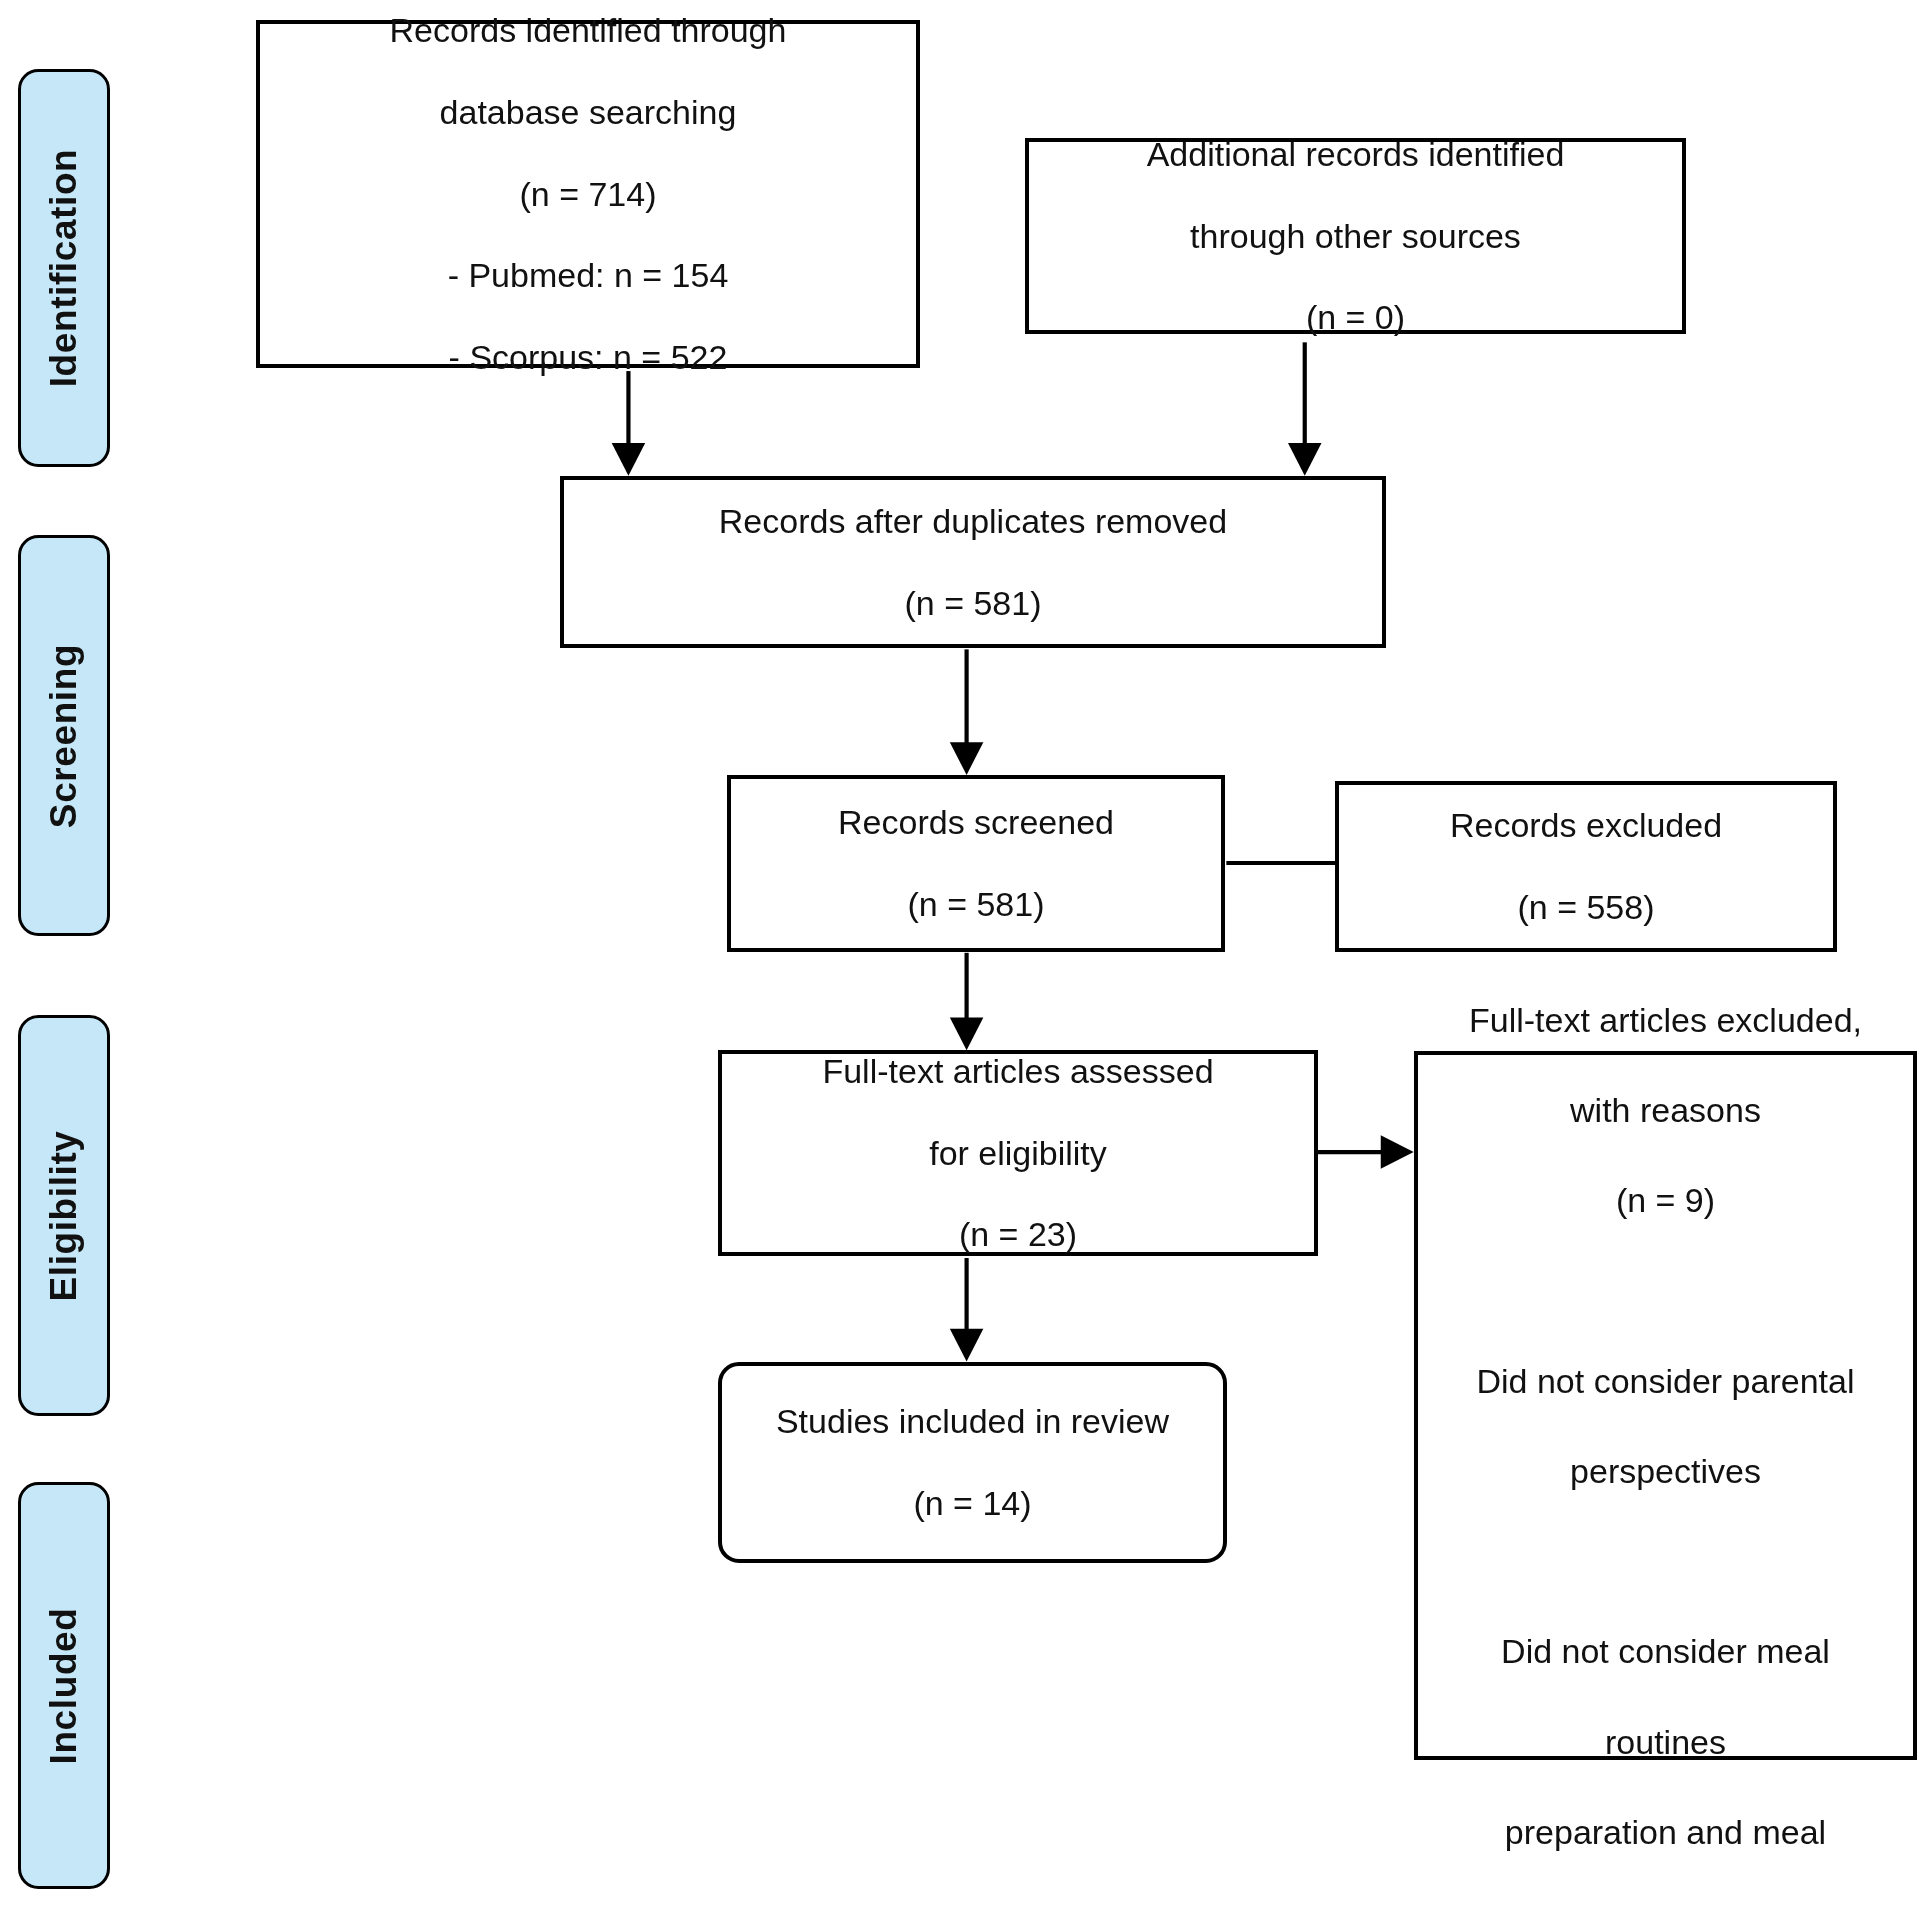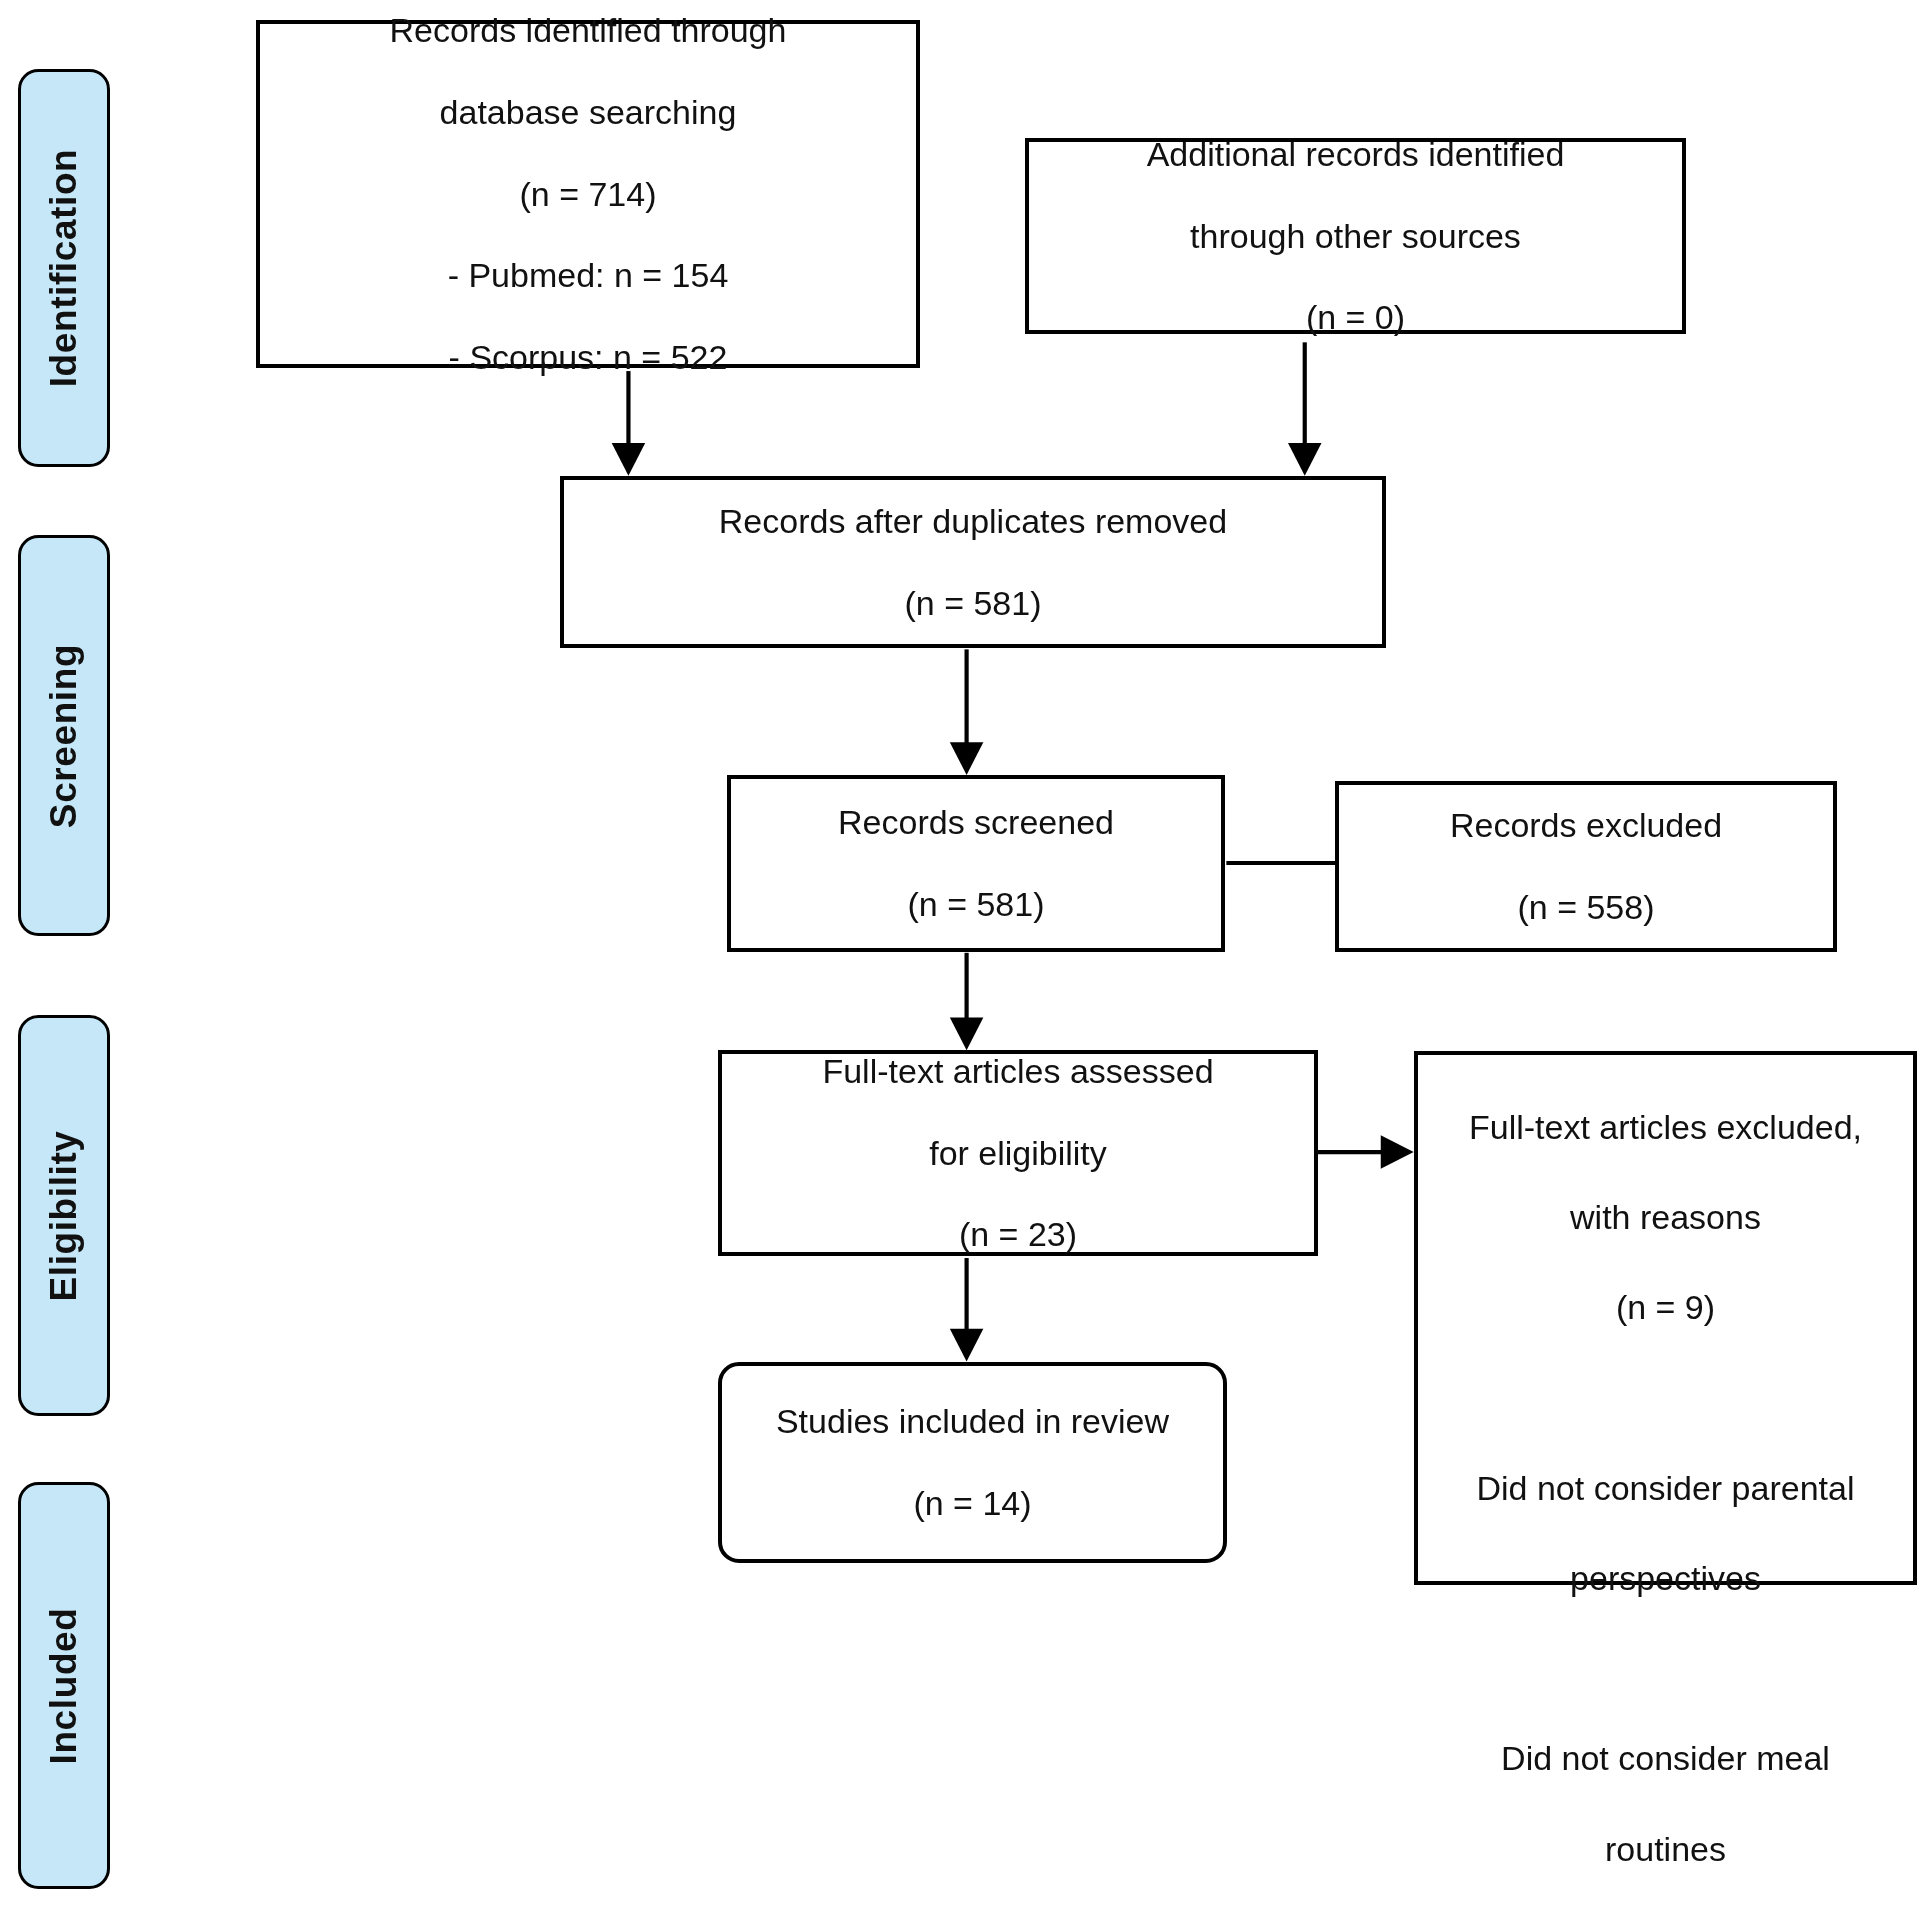--- a/index.html
+++ b/index.html
@@ -55,22 +55,22 @@
   }
   .line { min-height: 1.55em; width: 100%; }
 
   #box-identified  { left: 256px;  top: 20px;   width: 664px; height: 348px; }
   #box-additional  { left: 1025px; top: 138px;  width: 661px; height: 196px; }
   #box-duplicates  { left: 560px;  top: 476px;  width: 826px; height: 172px; }
   #box-screened    { left: 727px; top: 775px; width: 498px;  height: 177px; }
   #box-excluded    { left: 1335px; top: 781px; width: 502px;  height: 171px; }
   #box-fulltext    { left: 718px; top: 1050px; width: 600px;  height: 206px; }
   #box-ft-excluded {
-    left: 1414px; top: 1051px; width: 503px; height: 534px;
-    justify-content: space-between;
+    left: 1414px; top: 1051px; width: 503px; height: 709px;
+    justify-content: center;
     padding-top: 42px;
     line-height: 1.8;
   }
   #box-ft-excluded .line { min-height: 1.8em; }
   #box-included    { left: 718px; top: 1362px; width: 509px;  height: 201px; border-radius: 21px; }
 
   
   .arrows {
     position: absolute;
     left: 0; top: 0;

